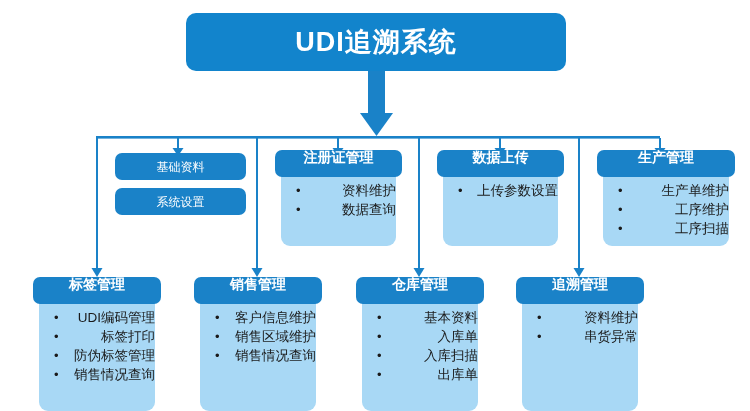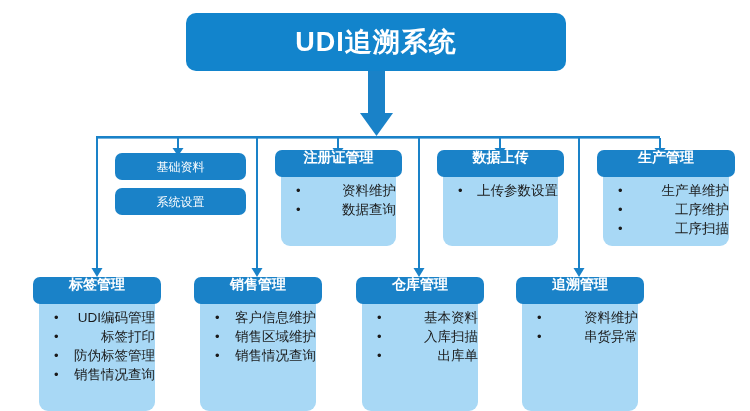--- a/index.html
+++ b/index.html
@@ -187,20 +187,21 @@
     </div>
     <div class="card-head">
       <span class="card-head-label">销售管理</span>
     </div>
   </div>
 
   <div class="card" style="left:356px;top:277px;width:128px;height:134px;">
     <div class="card-body">
       <ul>
         <li>基本资料</li>
+        <li>入库单</li>
         <li>入库扫描</li>
         <li>出库单</li>
       </ul>
     </div>
     <div class="card-head">
       <span class="card-head-label">仓库管理</span>
     </div>
   </div>
 
   <div class="card" style="left:516px;top:277px;width:128px;height:134px;">

